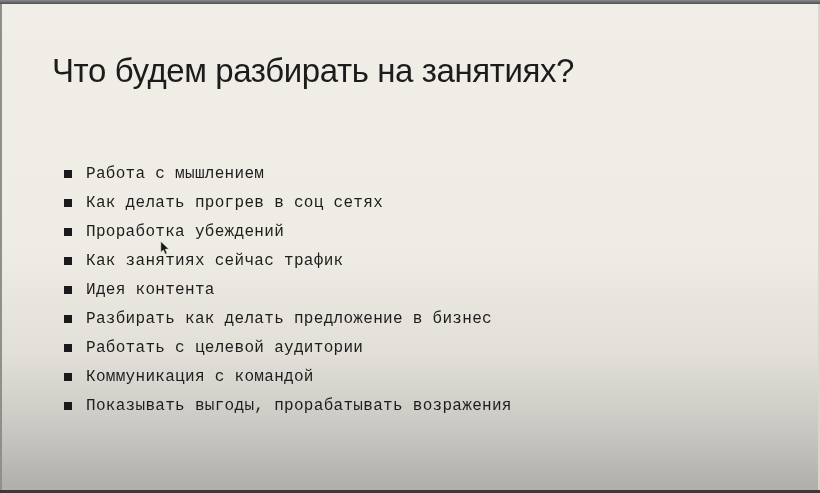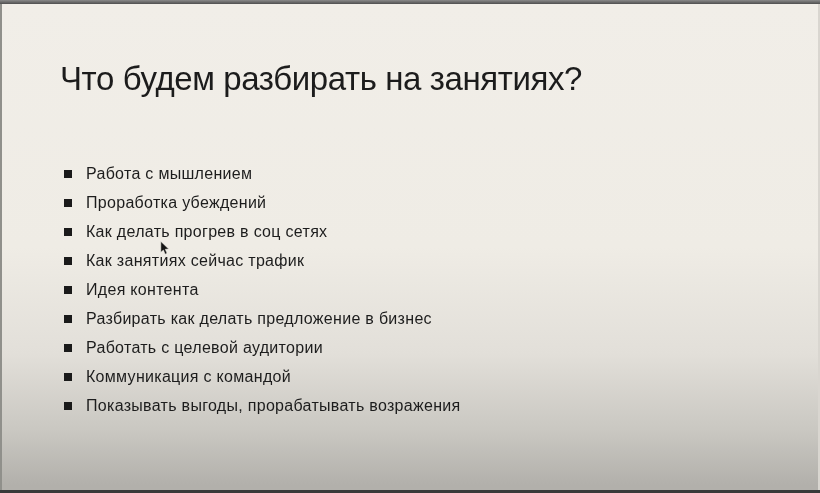--- a/index.html
+++ b/index.html
@@ -41,33 +41,34 @@
       #e2dfd9 72%,
       #c9c7c1 88%,
       #b2b0ab 99%);
     border-left: 2px solid #90908b;
     border-right: 2px solid #d9d6d0;
   }
   .title {
     position: absolute;
     left: 50px;
     top: 48px;
-    margin: 8px;
+    margin: 0;
     font-size: 33px;
     font-weight: 500;
     letter-spacing: -0.4px;
     color: #1c1c1c;
   }
   .list {
     position: absolute;
     left: 62px;
     top: 155px;
     margin: 0;
     padding: 0;
     list-style: none;
+    font-family: Liberation Mono, monospace;
   }
   .item {
     display: flex;
     align-items: center;
     height: 29px;
   }
   .bullet {
     flex: 0 0 auto;
     width: 8px;
     height: 8px;
@@ -97,25 +98,25 @@
   <div class="slide">
     <h1 class="title">Что будем разбирать на занятиях?</h1>
 
     <ul class="list">
       <li class="item">
         <span class="bullet"></span>
         <span class="item-text">Работа с мышлением</span>
       </li>
       <li class="item">
         <span class="bullet"></span>
-        <span class="item-text">Проработка убеждений</span>
+        <span class="item-text">Как делать прогрев в соц сетях</span>
       </li>
       <li class="item">
         <span class="bullet"></span>
-        <span class="item-text">Как делать прогрев в соц сетях</span>
+        <span class="item-text">Проработка убеждений</span>
       </li>
       <li class="item">
         <span class="bullet"></span>
         <span class="item-text">Как занятиях сейчас трафик</span>
       </li>
       <li class="item">
         <span class="bullet"></span>
         <span class="item-text">Идея контента</span>
       </li>
       <li class="item">

